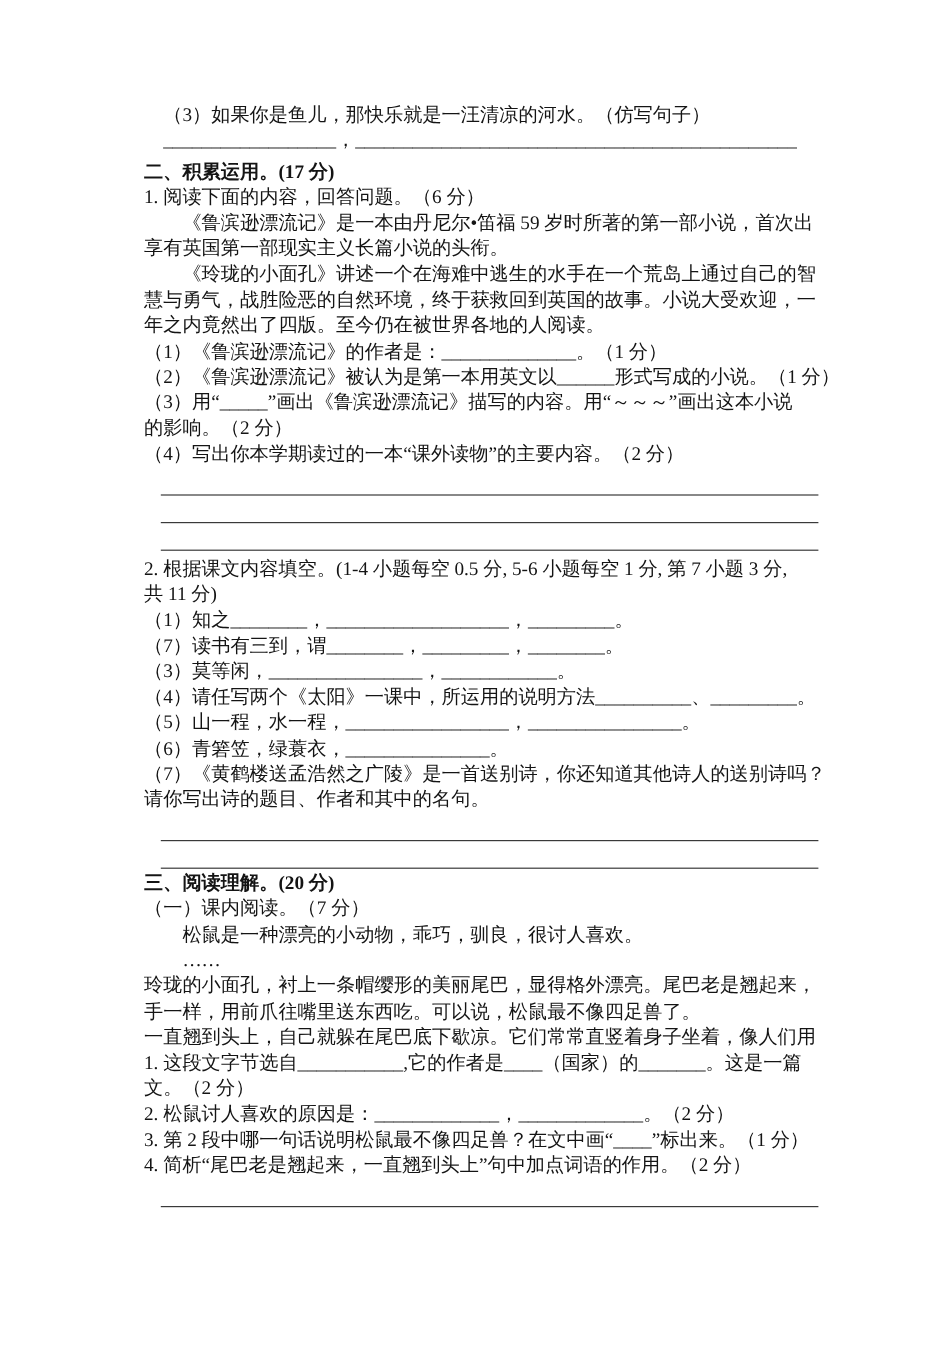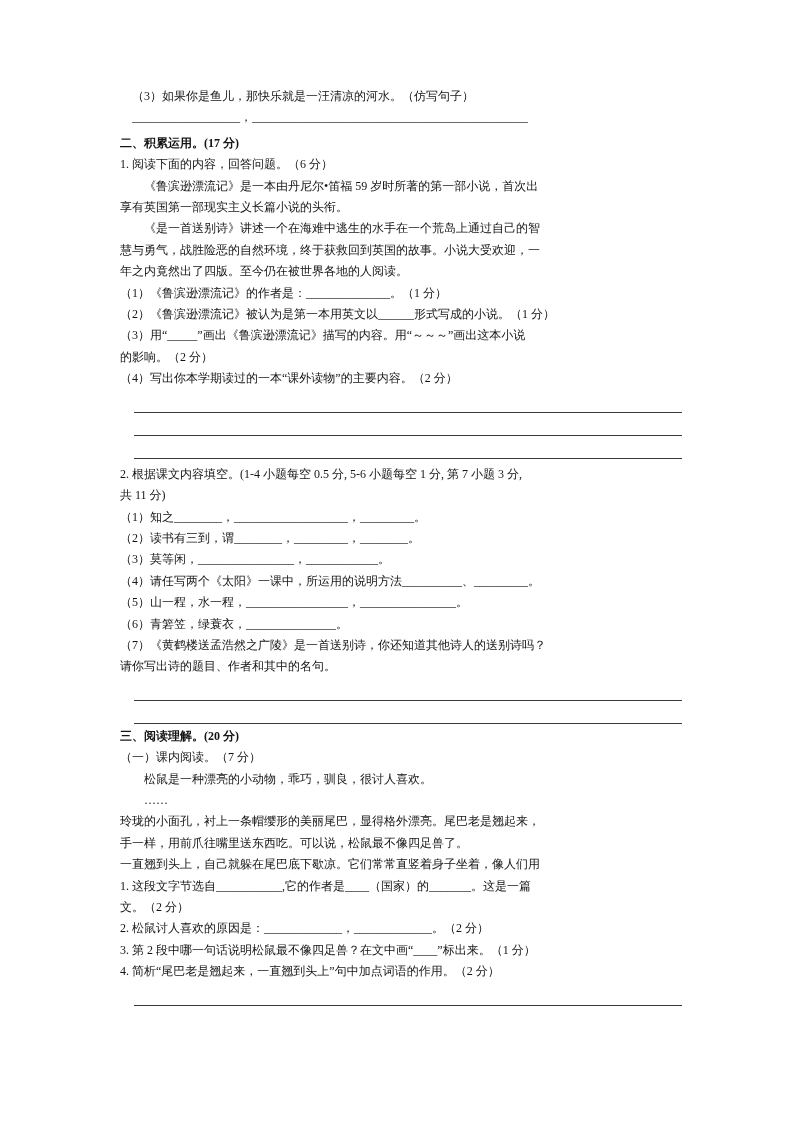--- a/index.html
+++ b/index.html
@@ -12,21 +12,21 @@
   }
   .page {
     position: absolute;
     left: 120px;
     top: 86px;
     width: 566px;
     color: #141414;
     font-family: "Liberation Serif", "DejaVu Serif", serif;
   }
   .line {
-    font-size: 12px;
+    font-size: 16px;
     line-height: 21.4px;
     white-space: pre;
   }
   .heading {
     font-weight: bold;
   }
   .rule {
     height: 22px;
     border-bottom: 1px solid #3a3a3a;
     margin-left: 14px;
@@ -36,35 +36,35 @@
 </head>
 <body>
 
 <div class="page" id="page">
     <div class="line" style="padding-left: 1em;">（3）如果你是鱼儿，那快乐就是一汪清凉的河水。（仿写句子）</div>
     <div class="line" style="padding-left: 1em;">__________________，______________________________________________</div>
     <div class="line heading" style="margin-top: 4px;">二、积累运用。(17 分)</div>
     <div class="line">1. 阅读下面的内容，回答问题。（6 分）</div>
     <div class="line" style="padding-left: 2em;">《鲁滨逊漂流记》是一本由丹尼尔•笛福 59 岁时所著的第一部小说，首次出</div>
     <div class="line">享有英国第一部现实主义长篇小说的头衔。</div>
-    <div class="line" style="padding-left: 2em;">《是一首送别诗》讲述一个在海难中逃生的水手在一个荒岛上通过自己的智</div>
+    <div class="line" style="padding-left: 2em;">《玲珑的小面孔》讲述一个在海难中逃生的水手在一个荒岛上通过自己的智</div>
     <div class="line">慧与勇气，战胜险恶的自然环境，终于获救回到英国的故事。小说大受欢迎，一</div>
     <div class="line">年之内竟然出了四版。至今仍在被世界各地的人阅读。</div>
     <div class="line">（1）《鲁滨逊漂流记》的作者是：______________。（1 分）</div>
     <div class="line">（2）《鲁滨逊漂流记》被认为是第一本用英文以______形式写成的小说。（1 分）</div>
     <div class="line">（3）用“_____”画出《鲁滨逊漂流记》描写的内容。用“～～～”画出这本小说</div>
     <div class="line">的影响。（2 分）</div>
     <div class="line">（4）写出你本学期读过的一本“课外读物”的主要内容。（2 分）</div>
     <div class="rule"></div>
     <div class="rule"></div>
     <div class="rule"></div>
     <div class="line" style="margin-top: 5px;">2. 根据课文内容填空。(1-4 小题每空 0.5 分, 5-6 小题每空 1 分, 第 7 小题 3 分,</div>
     <div class="line">共 11 分)</div>
     <div class="line">（1）知之________，___________________，_________。</div>
-    <div class="line">（2）读书有三到，谓________，_________，________。</div>
+    <div class="line">（7）读书有三到，谓________，_________，________。</div>
     <div class="line">（3）莫等闲，________________，____________。</div>
     <div class="line">（4）请任写两个《太阳》一课中，所运用的说明方法__________、_________。</div>
     <div class="line">（5）山一程，水一程，_________________，________________。</div>
     <div class="line">（6）青箬笠，绿蓑衣，_______________。</div>
     <div class="line">（7）《黄鹤楼送孟浩然之广陵》是一首送别诗，你还知道其他诗人的送别诗吗？</div>
     <div class="line">请你写出诗的题目、作者和其中的名句。</div>
     <div class="rule"></div>
     <div class="rule"></div>
     <div class="line heading" style="margin-top: 2px;">三、阅读理解。(20 分)</div>
     <div class="line">（一）课内阅读。（7 分）</div>

